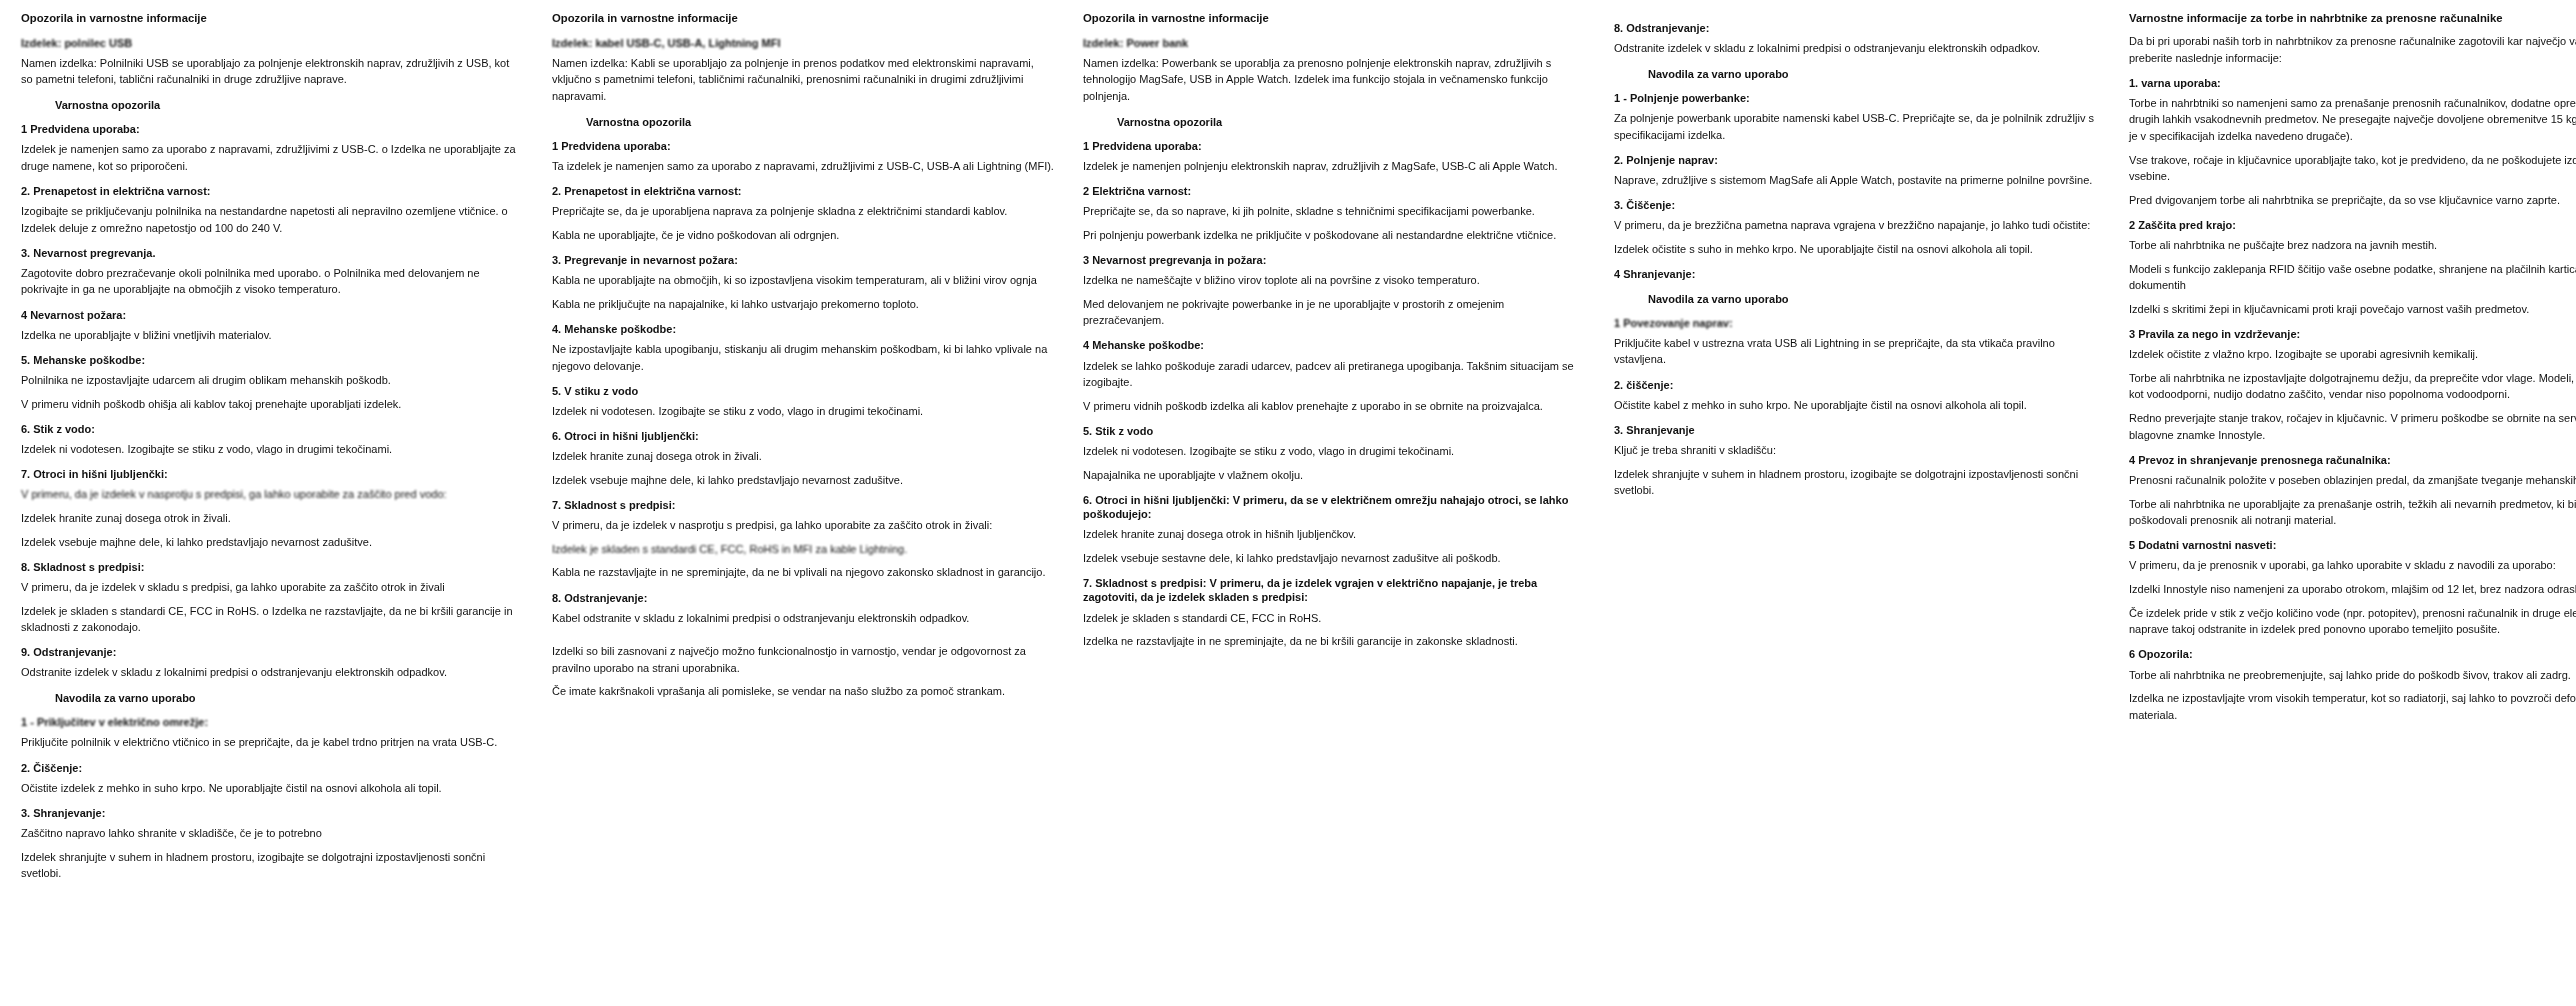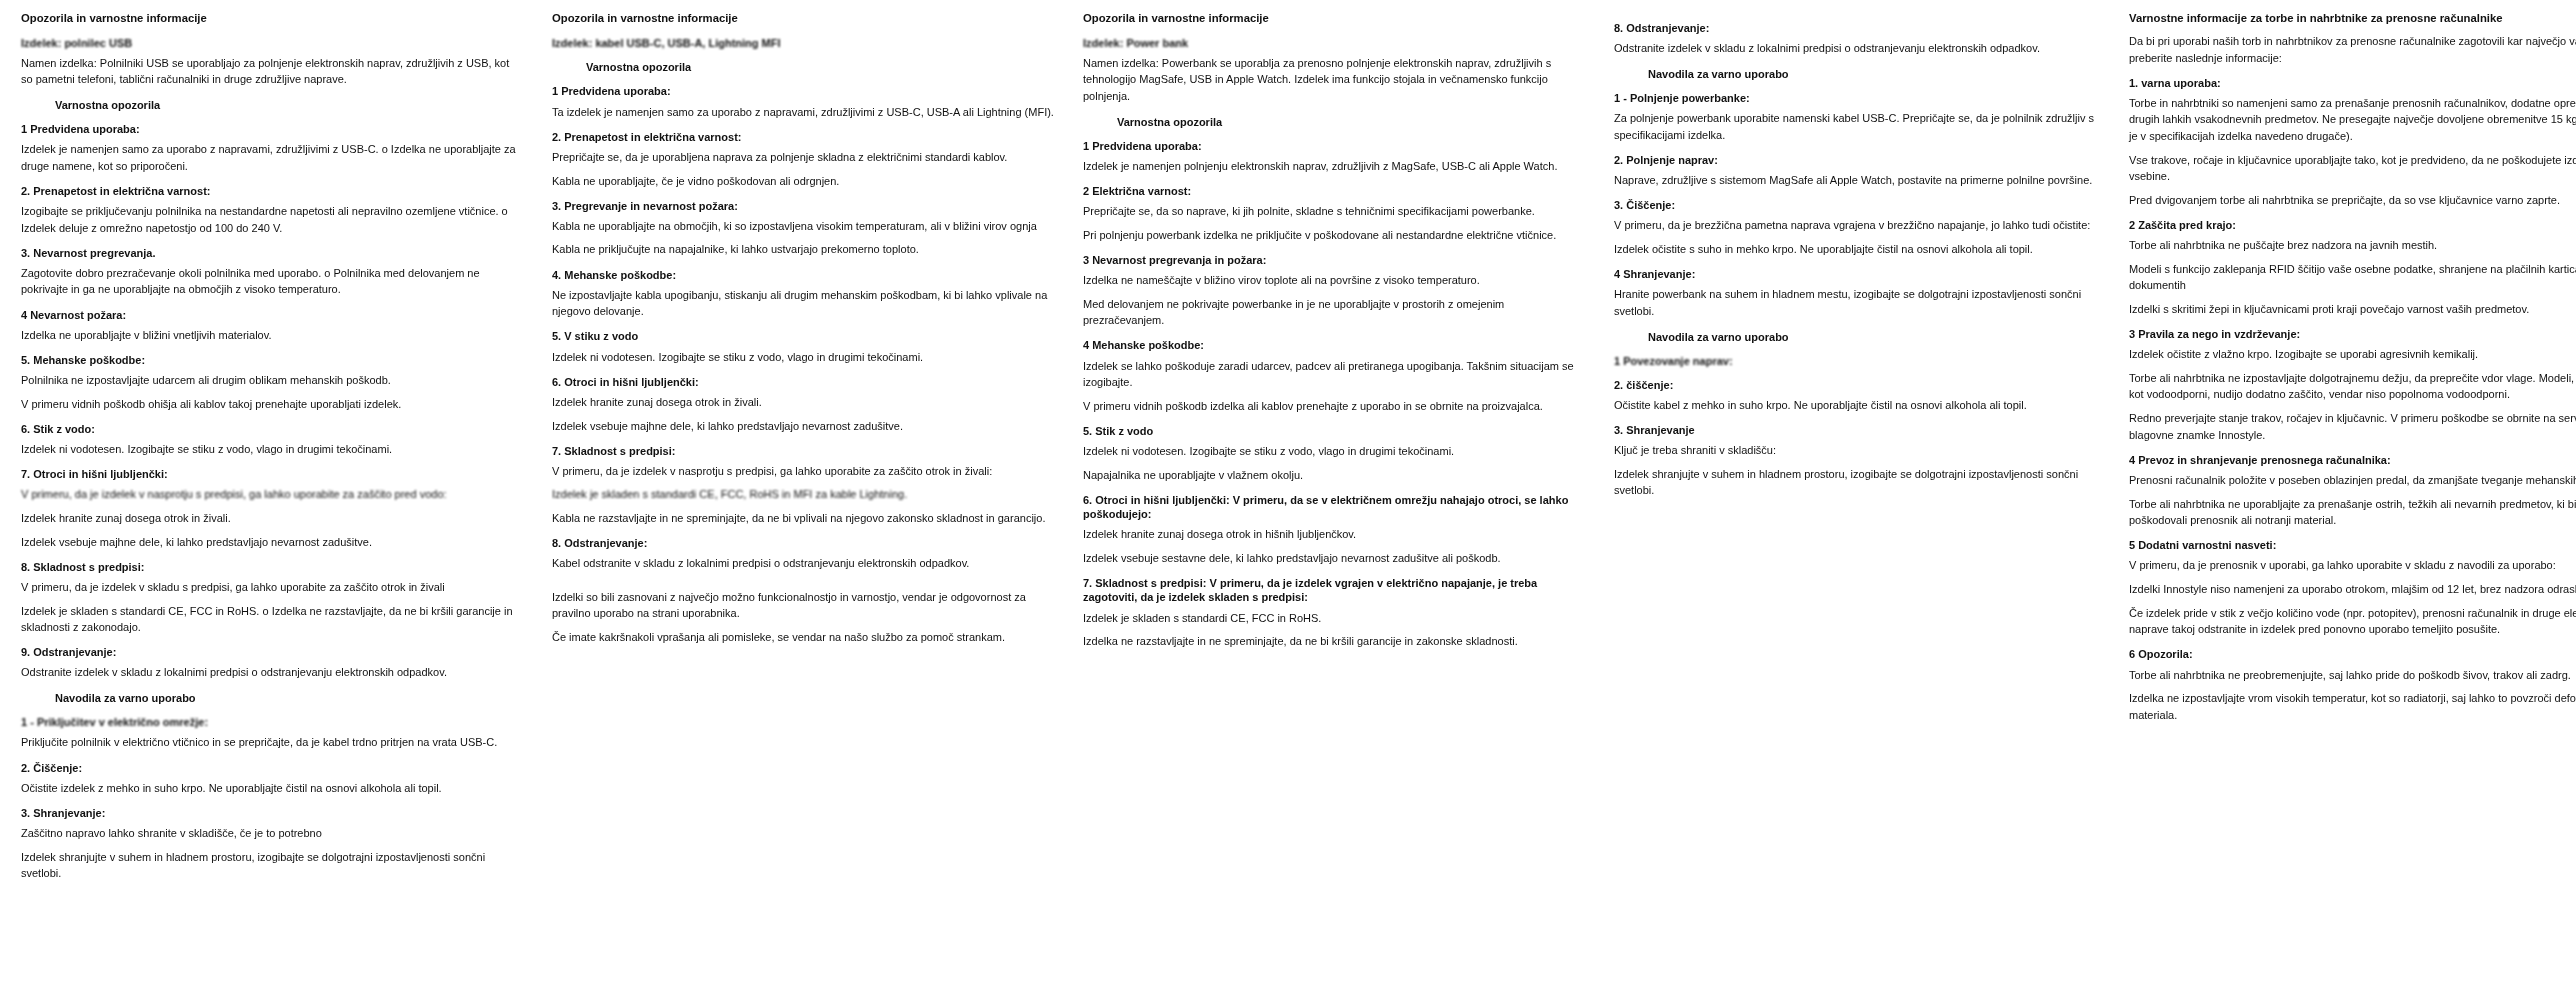--- a/index.html
+++ b/index.html
@@ -97,20 +97,21 @@
       <p class="body">Priključite polnilnik v električno vtičnico in se prepričajte, da je kabel trdno pritrjen na vrata USB-C.</p>
       <h4 class="item-title">2. Čiščenje:</h4>
       <p class="body">Očistite izdelek z mehko in suho krpo. Ne uporabljajte čistil na osnovi alkohola ali topil.</p>
       <h4 class="item-title">3. Shranjevanje:</h4>
       <p class="body">Zaščitno napravo lahko shranite v skladišče, če je to potrebno</p>
       <p class="body">Izdelek shranjujte v suhem in hladnem prostoru, izogibajte se dolgotrajni izpostavljenosti sončni svetlobi.</p>
     </div>
     <div class="column">
       <h2 class="sec-title">Opozorila in varnostne informacije</h2>
       <h4 class="item-title blurline">Izdelek: kabel USB-C, USB-A, Lightning MFI</h4>
+      <p class="body">Namen izdelka: Kabli se uporabljajo za polnjenje in prenos podatkov med elektronskimi napravami, vključno s pametnimi telefoni, tabličnimi računalniki, prenosnimi računalniki in drugimi združljivimi napravami.</p>
       <h3 class="sub-title">Varnostna opozorila</h3>
       <h4 class="item-title">1 Predvidena uporaba:</h4>
       <p class="body">Ta izdelek je namenjen samo za uporabo z napravami, združljivimi z USB-C, USB-A ali Lightning (MFI).</p>
       <h4 class="item-title">2. Prenapetost in električna varnost:</h4>
       <p class="body">Prepričajte se, da je uporabljena naprava za polnjenje skladna z električnimi standardi kablov.</p>
       <p class="body">Kabla ne uporabljajte, če je vidno poškodovan ali odrgnjen.</p>
       <h4 class="item-title">3. Pregrevanje in nevarnost požara:</h4>
       <p class="body">Kabla ne uporabljajte na območjih, ki so izpostavljena visokim temperaturam, ali v bližini virov ognja</p>
       <p class="body">Kabla ne priključujte na napajalnike, ki lahko ustvarjajo prekomerno toploto.</p>
       <h4 class="item-title">4. Mehanske poškodbe:</h4>
@@ -161,23 +162,23 @@
       <p class="body">Odstranite izdelek v skladu z lokalnimi predpisi o odstranjevanju elektronskih odpadkov.</p>
       <h3 class="sub-title">Navodila za varno uporabo</h3>
       <h4 class="item-title">1 - Polnjenje powerbanke:</h4>
       <p class="body">Za polnjenje powerbank uporabite namenski kabel USB-C. Prepričajte se, da je polnilnik združljiv s specifikacijami izdelka.</p>
       <h4 class="item-title">2. Polnjenje naprav:</h4>
       <p class="body">Naprave, združljive s sistemom MagSafe ali Apple Watch, postavite na primerne polnilne površine.</p>
       <h4 class="item-title">3. Čiščenje:</h4>
       <p class="body">V primeru, da je brezžična pametna naprava vgrajena v brezžično napajanje, jo lahko tudi očistite:</p>
       <p class="body">Izdelek očistite s suho in mehko krpo. Ne uporabljajte čistil na osnovi alkohola ali topil.</p>
       <h4 class="item-title">4 Shranjevanje:</h4>
-      <p class="body">Hranite powerbank na suhem in hladnem mestu, izogibajte se dolgotrajni izpostavljenosti sončni svetlobi.</p>
       <h3 class="sub-title">Navodila za varno uporabo</h3>
       <h4 class="item-title blurline">1 Povezovanje naprav:</h4>
+      <p class="body">Priključite kabel v ustrezna vrata USB ali Lightning in se prepričajte, da sta vtikača pravilno vstavljena.</p>
       <h4 class="item-title">2. čiščenje:</h4>
       <p class="body">Očistite kabel z mehko in suho krpo. Ne uporabljajte čistil na osnovi alkohola ali topil.</p>
       <h4 class="item-title">3. Shranjevanje</h4>
       <p class="body">Ključ je treba shraniti v skladišču:</p>
       <p class="body">Izdelek shranjujte v suhem in hladnem prostoru, izogibajte se dolgotrajni izpostavljenosti sončni svetlobi.</p>
     </div>
     <div class="column">
       <h2 class="sec-title">Varnostne informacije za torbe in nahrbtnike za prenosne računalnike</h2>
       <p class="body">Da bi pri uporabi naših torb in nahrbtnikov za prenosne računalnike zagotovili kar največjo varnost, preberite naslednje informacije:</p>
       <h4 class="item-title">1. varna uporaba:</h4>

